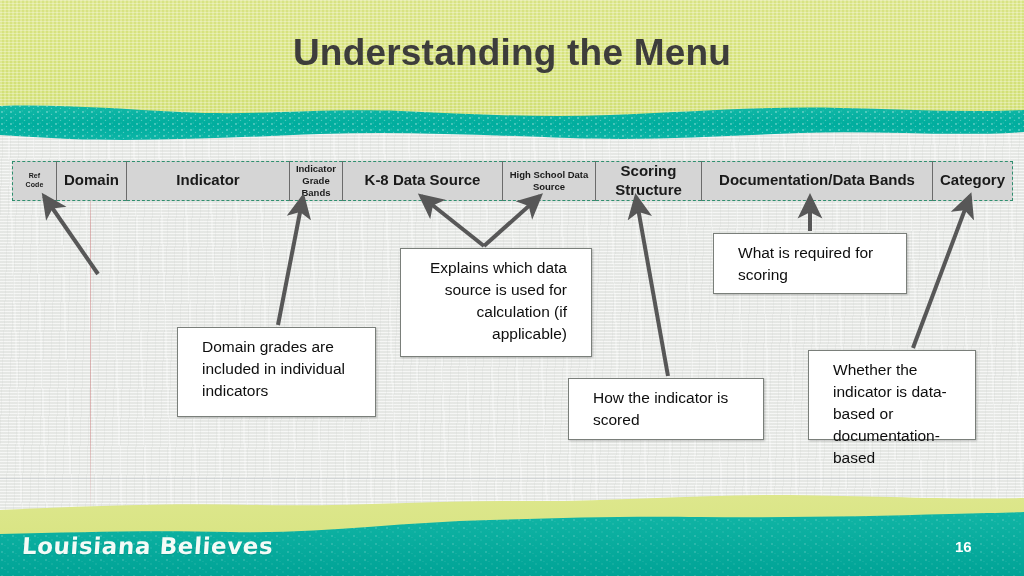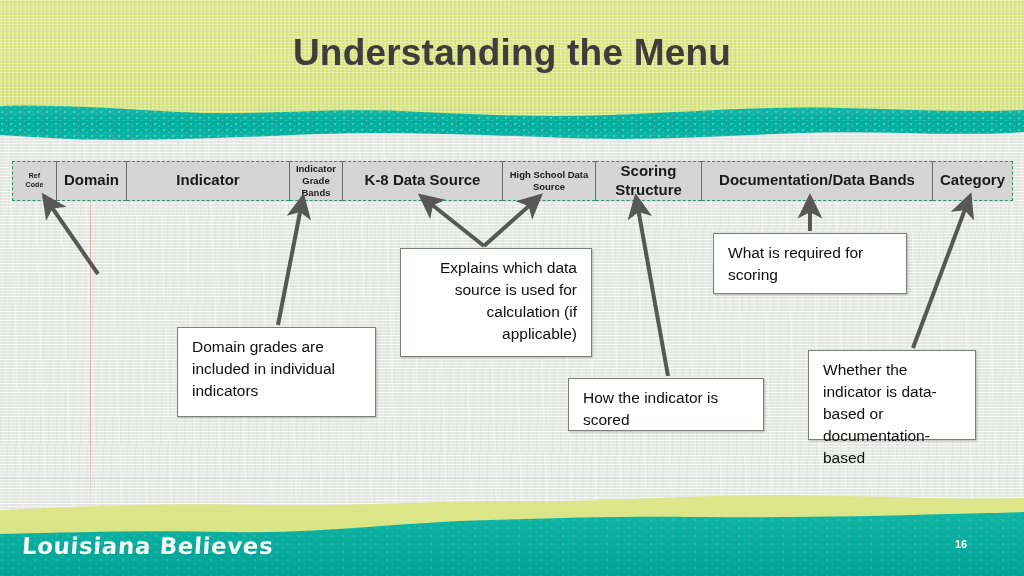--- a/index.html
+++ b/index.html
@@ -76,28 +76,28 @@
   .tbl td.refcode{font-size:7px;letter-spacing:.1px;}
   .tbl td.two-line{font-size:9.5px;}
   .tbl td:first-child{border-left:none;}
   .tbl td:last-child{border-right:none;margin-top:25px;}
 
   
   .callout{
     position:absolute;background:#ffffff;border:1px solid #7a7f7a;
     box-shadow:1px 1px 2px rgba(0,0,0,.22);
     color:#0e0e0e;font-size:15.5px;line-height:1.42;
-    padding:8px 14px;box-sizing:border-box;
+    padding:8px 24px;box-sizing:border-box;
     font-family:"Liberation Sans", sans-serif;
   }
 
   #c-ref{left:19px;top:276px;width:152px;height:77px;}
   #c-grades{left:177px;top:327px;width:199px;height:90px;}
   #c-explains{left:400px;top:248px;width:192px;height:109px;text-align:right;}
-  #c-scored{left:568px;top:378px;width:196px;height:53px;}
+  #c-scored{left:568px;top:378px;width:196px;height:62px;}
   #c-required{left:713px;top:233px;width:194px;height:61px;}
   #c-whether{left:808px;top:350px;width:168px;height:90px;}
 
   
   .arrows{position:absolute;left:0;top:0;width:1024px;height:576px;pointer-events:none;}
 
   
   .footer{
     position:absolute;left:0;top:470px;width:1024px;height:106px;overflow:hidden;
   }
@@ -105,21 +105,21 @@
   .logo{
     position:absolute;left:22px;top:533px;
     font-family:"DejaVu Sans", sans-serif;
     font-size:23px;font-weight:bold;color:#f3fbf7;letter-spacing:.6px;
     font-style:normal;
     transform:skewX(-4deg);
     text-shadow:0 1px 1px rgba(0,0,0,.10);
   }
   .page-num{
     position:absolute;left:955px;top:538px;width:40px;text-align:left;
-    font-size:11px;font-weight:bold;color:#ffffff;
+    font-size:15px;font-weight:bold;color:#ffffff;
     font-family:"Liberation Sans", sans-serif;
   }
 </style>
 </head>
 <body>
 
 <div id="slide">
 
   <div class="canvas-bg"></div>
   <div class="faint-line"></div>

